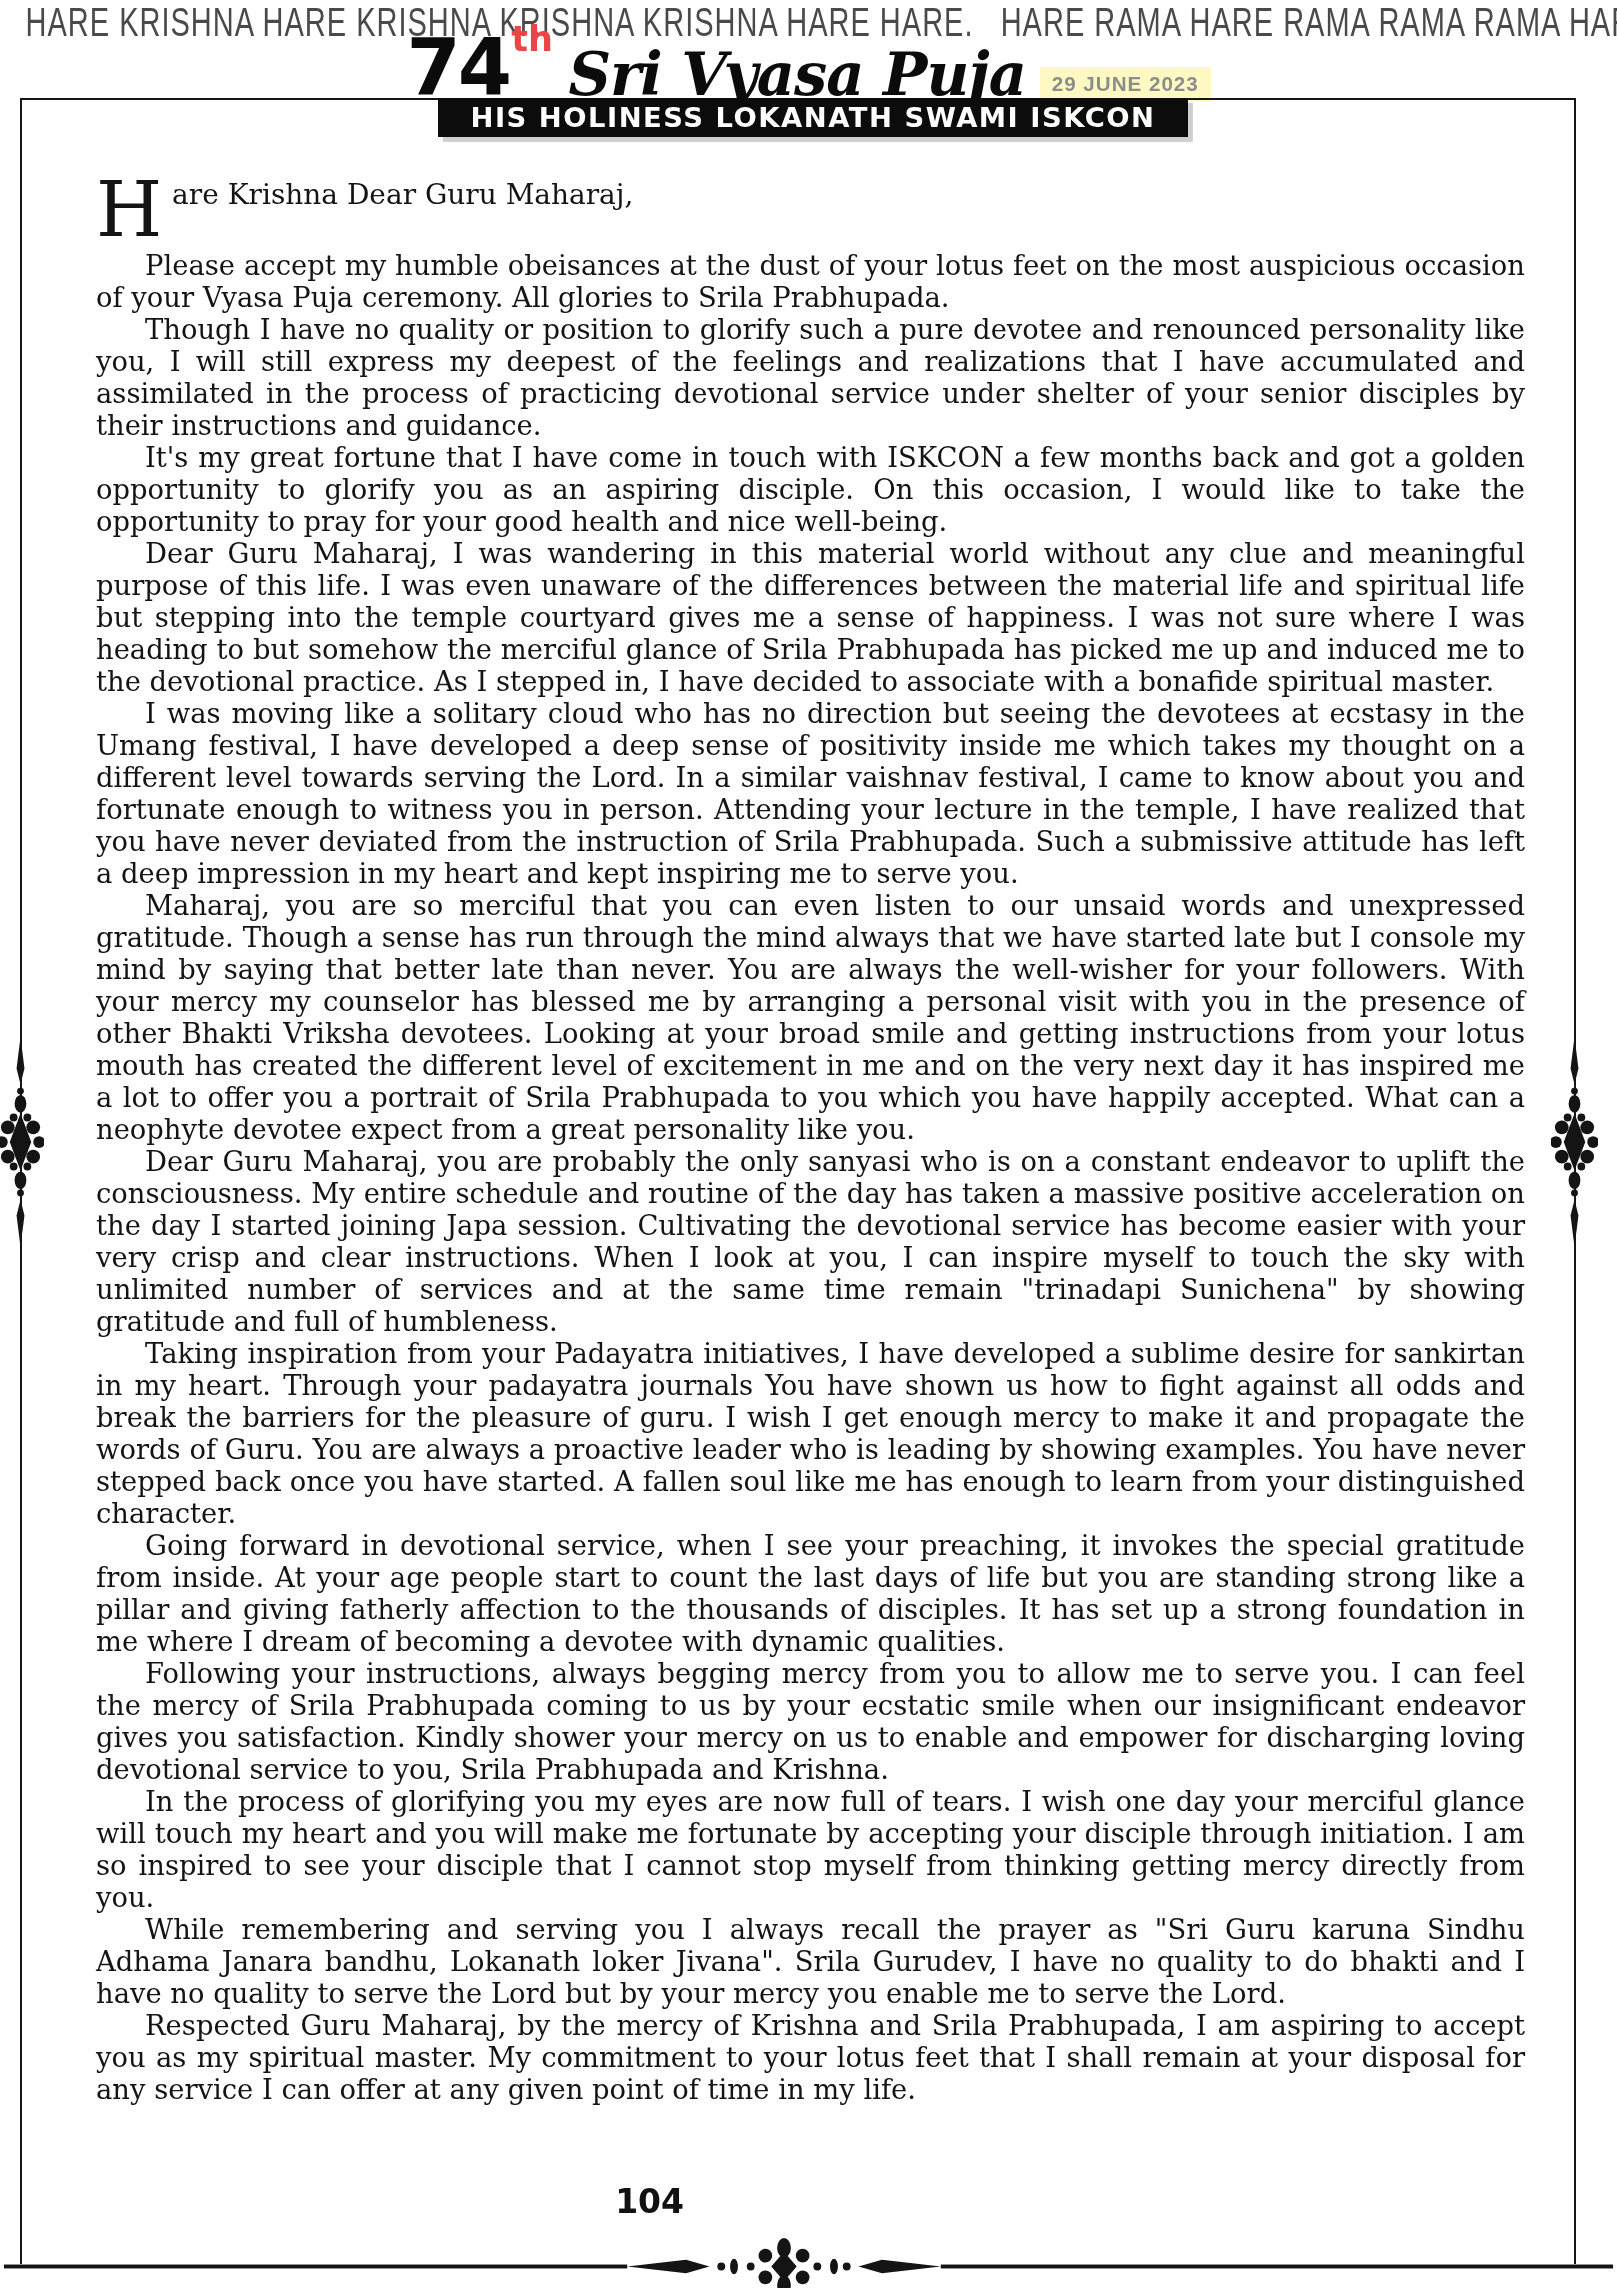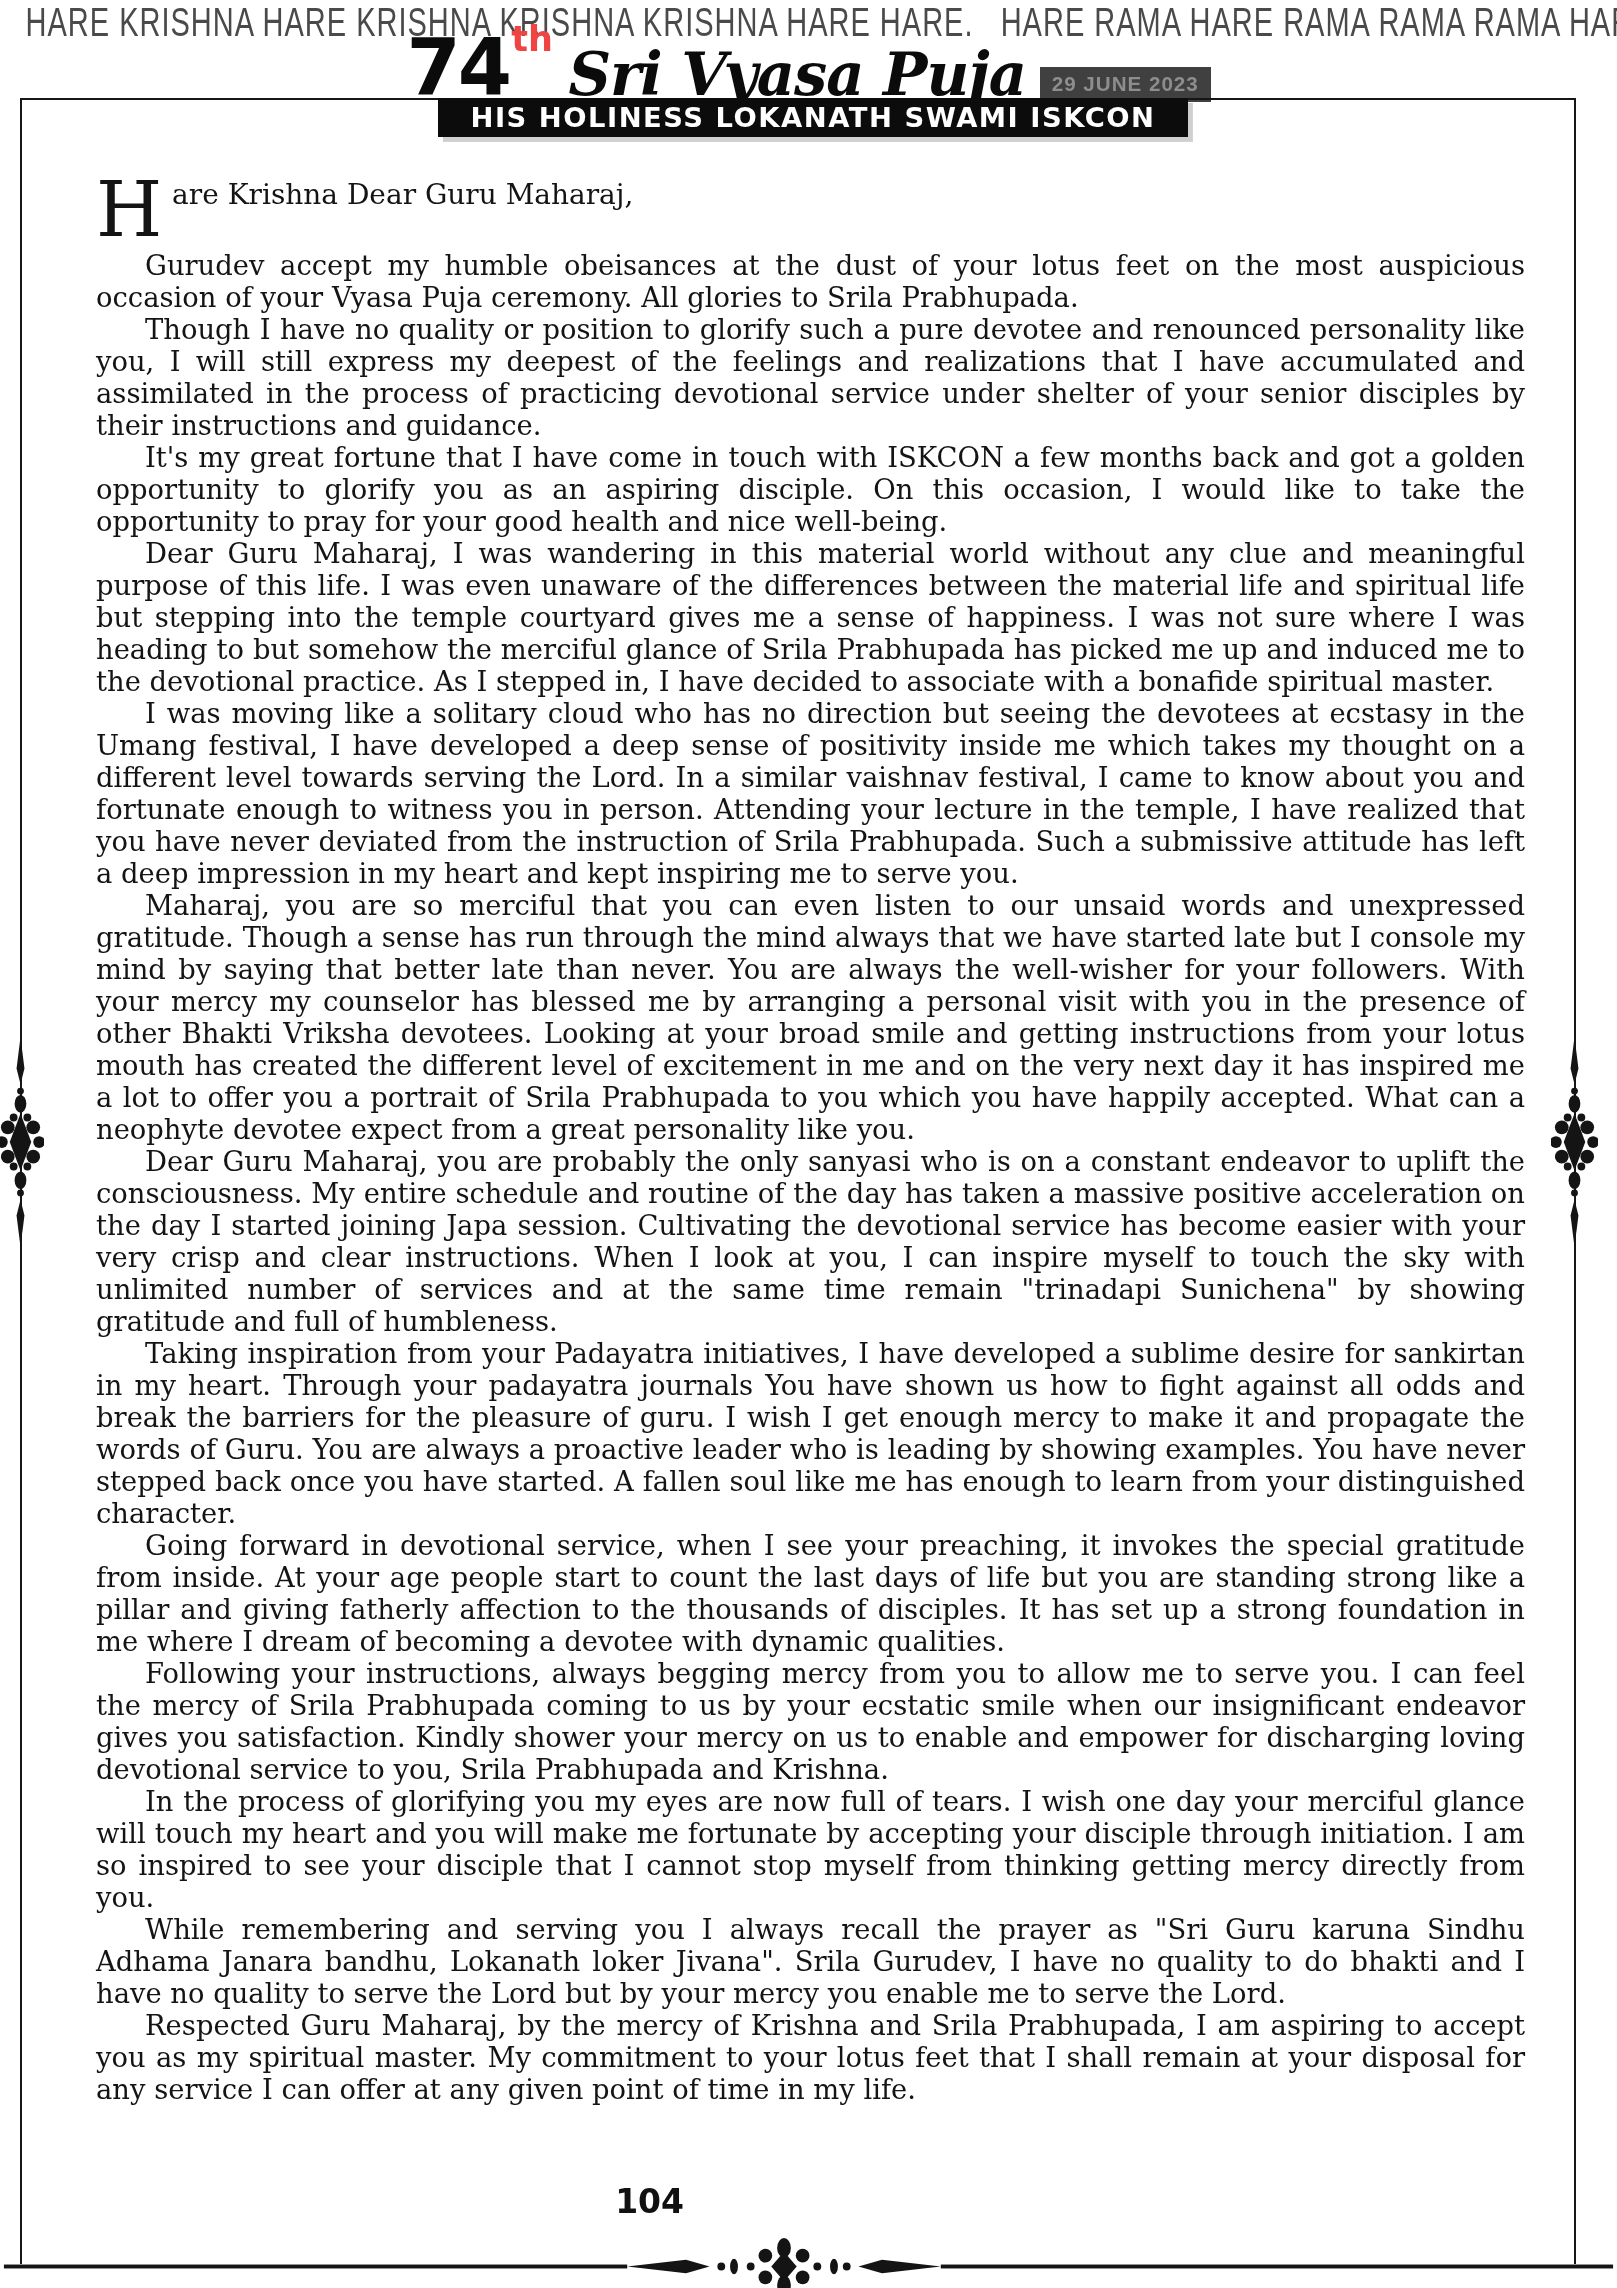--- a/index.html
+++ b/index.html
@@ -15,21 +15,21 @@
   
   .title-row{position:absolute;top:27.4px;left:0;width:100%;height:73px;
              display:flex;justify-content:center;align-items:flex-end;}
   .t74{font-family:"DejaVu Sans", sans-serif;font-weight:bold;font-size:78px;line-height:0.82;
        letter-spacing:-2.9px;color:#0b0b0b;}
   .tth{font-family:"DejaVu Sans", sans-serif;font-weight:bold;font-size:35px;line-height:1;
        color:#ef4444;align-self:flex-start;margin:-5.9px 0 0 2px;}
   .tscript{font-family:"DejaVu Serif", serif;font-style:italic;font-weight:bold;font-size:59px;
            line-height:0.85;color:#0b0b0b;margin-left:15.7px;letter-spacing:-1px;}
   .date-badge{font-family:"Liberation Sans", sans-serif;font-weight:bold;font-size:20.6px;
-              color:#8d8d8d;background:#404040;padding:4.9px 11.8px 6.9px;margin:0 0 -2px 14px;
+              color:#8d8d8d;background:#fef9c3;padding:4.9px 11.8px 6.9px;margin:0 0 -2px 14px;
               letter-spacing:1px;white-space:nowrap;}
 
   
   .frame{position:absolute;left:19.6px;top:98px;width:1556px;height:2166px;
          border:2.9px solid #161616;border-bottom:none;box-sizing:border-box;}
 
   
   .banner{position:absolute;left:438px;top:98px;width:750px;height:39px;background:#0c0c0c;
           display:flex;align-items:center;justify-content:center;
           box-shadow:4.9px 4.9px 0 #cfcfcf;}
@@ -112,21 +112,21 @@
       <ellipse cx="24" cy="146" rx="6" ry="9"></ellipse>
       <circle cx="24" cy="159" r="3.5"></circle>
       <polygon points="24,214 28,182 24,166 20,182"></polygon>
     </g>
   </svg>
 
   <div class="letter">
     <div class="salutation">
       <span class="dropcap">H</span><span>are Krishna Dear Guru Maharaj,</span>
     </div>
-    <p>Gurudev accept my humble obeisances at the dust of your lotus feet on the most auspicious occasion of your Vyasa Puja ceremony. All glories to Srila Prabhupada.</p>
+    <p>Please accept my humble obeisances at the dust of your lotus feet on the most auspicious occasion of your Vyasa Puja ceremony. All glories to Srila Prabhupada.</p>
     <p>Though I have no quality or position to glorify such a pure devotee and renounced personality like you, I will still express my deepest of the feelings and realizations that I have accumulated and assimilated in the process of practicing devotional service under shelter of your senior disciples by their instructions and guidance.</p>
     <p>It's my great fortune that I have come in touch with ISKCON a few months back and got a golden opportunity to glorify you as an aspiring disciple. On this occasion, I would like to take the opportunity to pray for your good health and nice well-being.</p>
     <p>Dear Guru Maharaj, I was wandering in this material world without any clue and meaningful purpose of this life. I was even unaware of the differences between the material life and spiritual life but stepping into the temple courtyard gives me a sense of happiness. I was not sure where I was heading to but somehow the merciful glance of Srila Prabhupada has picked me up and induced me to the devotional practice. As I stepped in, I have decided to associate with a bonafide spiritual master.</p>
     <p>I was moving like a solitary cloud who has no direction but seeing the devotees at ecstasy in the Umang festival, I have developed a deep sense of positivity inside me which takes my thought on a different level towards serving the Lord. In a similar vaishnav festival, I came to know about you and fortunate enough to witness you in person. Attending your lecture in the temple, I have realized that you have never deviated from the instruction of Srila Prabhupada. Such a submissive attitude has left a deep impression in my heart and kept inspiring me to serve you.</p>
     <p>Maharaj, you are so merciful that you can even listen to our unsaid words and unexpressed gratitude. Though a sense has run through the mind always that we have started late but I console my mind by saying that better late than never. You are always the well-wisher for your followers. With your mercy my counselor has blessed me by arranging a personal visit with you in the presence of other Bhakti Vriksha devotees. Looking at your broad smile and getting instructions from your lotus mouth has created the different level of excitement in me and on the very next day it has inspired me a lot to offer you a portrait of Srila Prabhupada to you which you have happily accepted. What can a neophyte devotee expect from a great personality like you.</p>
     <p>Dear Guru Maharaj, you are probably the only sanyasi who is on a constant endeavor to uplift the consciousness. My entire schedule and routine of the day has taken a massive positive acceleration on the day I started joining Japa session. Cultivating the devotional service has become easier with your very crisp and clear instructions. When I look at you, I can inspire myself to touch the sky with unlimited number of services and at the same time remain "trinadapi Sunichena" by showing gratitude and full of humbleness.</p>
     <p>Taking inspiration from your Padayatra initiatives, I have developed a sublime desire for sankirtan in my heart. Through your padayatra journals You have shown us how to fight against all odds and break the barriers for the pleasure of guru. I wish I get enough mercy to make it and propagate the words of Guru. You are always a proactive leader who is leading by showing examples. You have never stepped back once you have started. A fallen soul like me has enough to learn from your distinguished character.</p>
     <p>Going forward in devotional service, when I see your preaching, it invokes the special gratitude from inside. At your age people start to count the last days of life but you are standing strong like a pillar and giving fatherly affection to the thousands of disciples. It has set up a strong foundation in me where I dream of becoming a devotee with dynamic qualities.</p>
     <p>Following your instructions, always begging mercy from you to allow me to serve you. I can feel the mercy of Srila Prabhupada coming to us by your ecstatic smile when our insignificant endeavor gives you satisfaction. Kindly shower your mercy on us to enable and empower for discharging loving devotional service to you, Srila Prabhupada and Krishna.</p>
     <p>In the process of glorifying you my eyes are now full of tears. I wish one day your merciful glance will touch my heart and you will make me fortunate by accepting your disciple through initiation. I am so inspired to see your disciple that I cannot stop myself from thinking getting mercy directly from you.</p>

